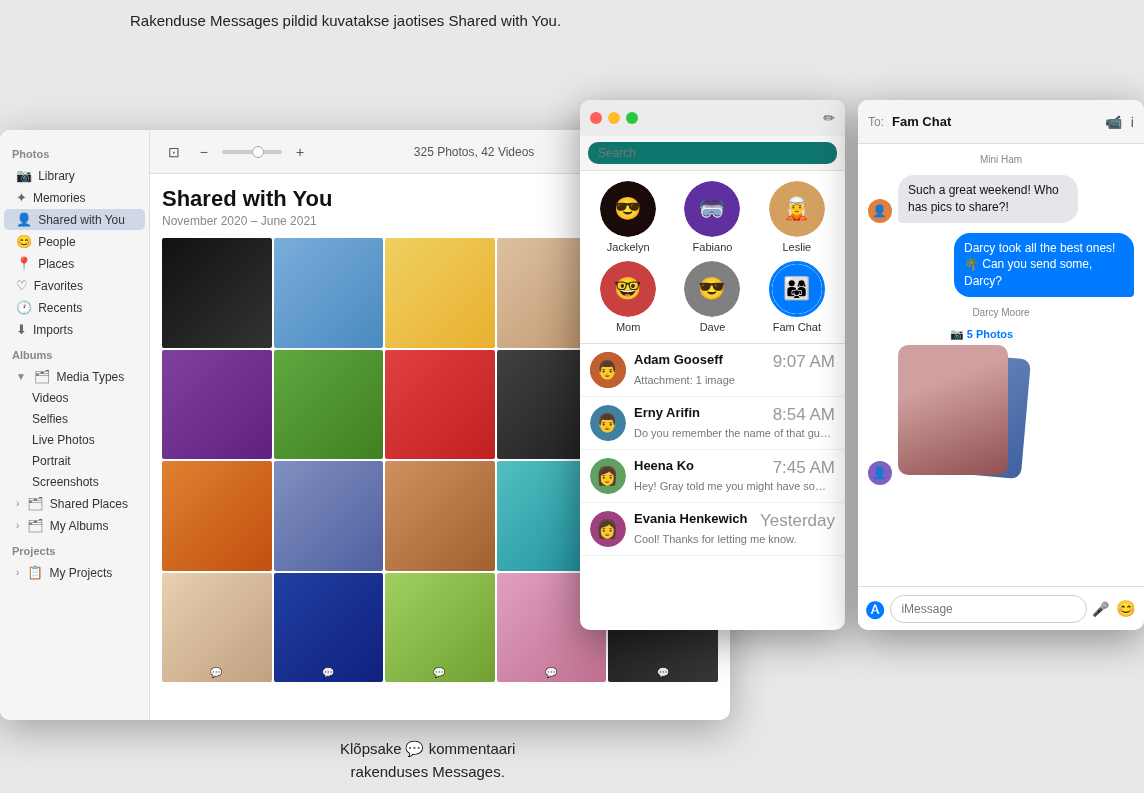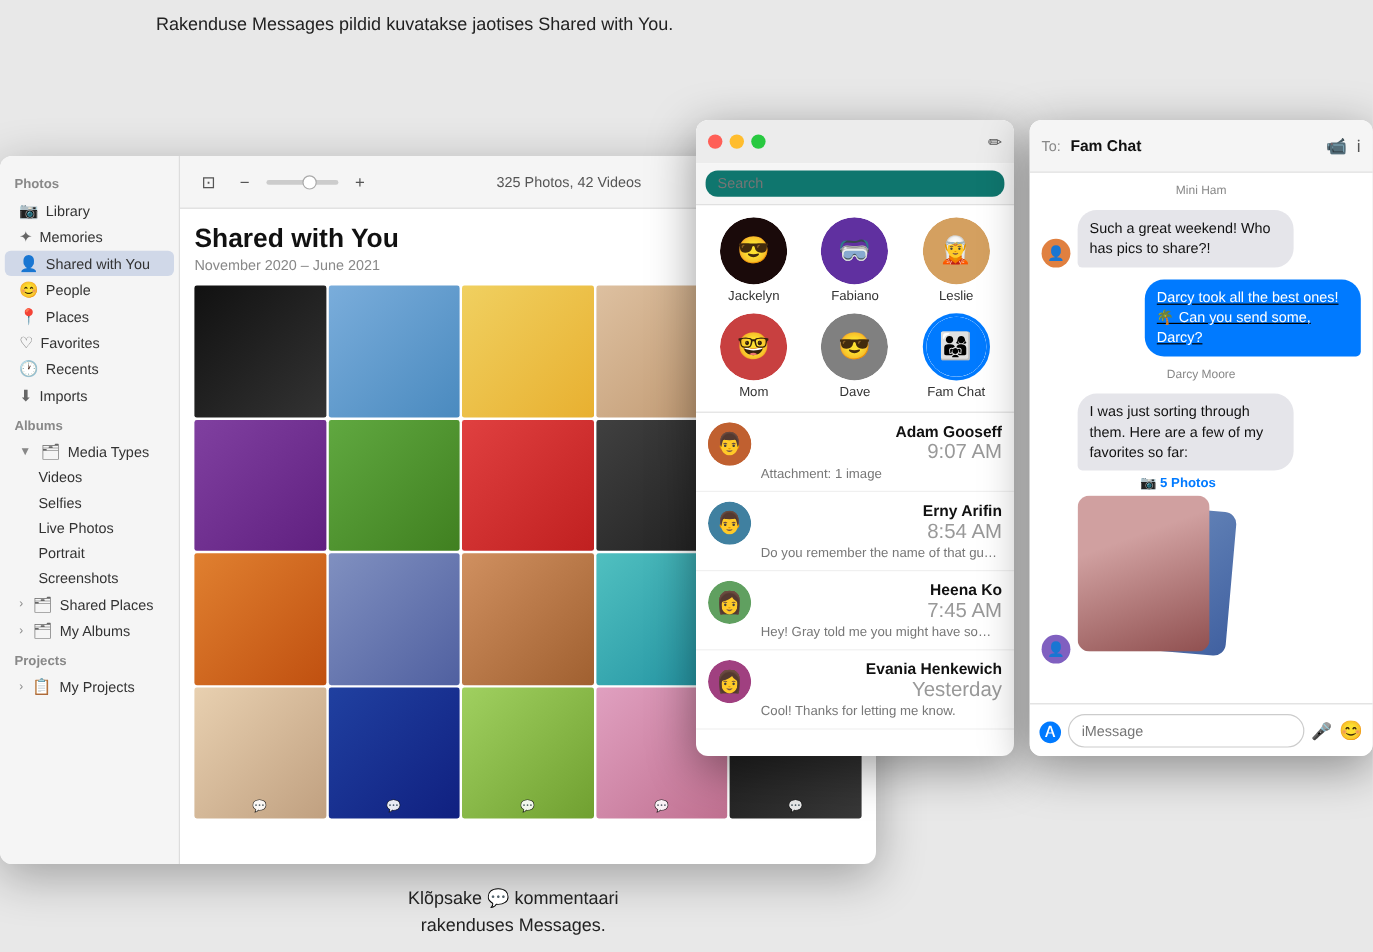--- a/index.html
+++ b/index.html
@@ -287,21 +287,21 @@
       gap: 8px;
     }
     .conv-avatar {
       width: 36px;
       height: 36px;
       border-radius: 50%;
       overflow: hidden;
       flex-shrink: 0;
     }
     .conv-info { flex: 1; min-width: 0; }
-    .conv-header { display: flex; justify-content: space-between; align-items: flex-end; flex-direction: column; }
+    .conv-header { display: flex; justify-content: space-between; align-items: flex-start; }
     .conv-name { font-size: 13px; font-weight: 600; color: #111; }
     .conv-time { font-size: 17px; color: #999; }
     .conv-preview { font-size: 11px; color: #777; white-space: nowrap; overflow: hidden; text-overflow: ellipsis; margin-top: 2px; }
 
     
     .chat-window {
       position: absolute;
       top: 100px;
       left: 858px;
       width: 286px;
@@ -349,21 +349,21 @@
       font-size: 10px;
       color: #888;
       text-align: center;
       align-self: center;
     }
     .msg-row {
       display: flex;
       align-items: flex-end;
       gap: 6px;
     }
-    .msg-row.outgoing { flex-direction: row-reverse; text-decoration: underline; }
+    .msg-row.outgoing { flex-direction: row-reverse; }
     .msg-bubble-avatar {
       width: 24px;
       height: 24px;
       border-radius: 50%;
       flex-shrink: 0;
     }
     .msg-bubble {
       max-width: 180px;
       padding: 7px 10px;
       border-radius: 16px;
@@ -705,21 +705,20 @@
 
     <div class="msg-row outgoing">
       <div class="msg-bubble outgoing">Darcy took all the best ones! 🌴 Can you send some, Darcy?</div>
     </div>
 
     <span class="msg-sender-label">Darcy Moore</span>
 
     <div class="msg-row">
       <div class="msg-bubble-avatar" style="background:#8060c0;border-radius:50%;display:flex;align-items:center;justify-content:center;font-size:12px;flex-shrink:0;">👤</div>
       <div style="display:flex;flex-direction:column;gap:4px;">
-        <div class="msg-bubble incoming">I was just sorting through them. Here are a few of my favorites so far:</div>
         <span class="photos-link" style="padding-left:8px;margin-left:44px;">📷 5 Photos</span>
         <div style="position:relative;width:120px;height:140px;margin-left:0;">
           <div style="position:absolute;top:10px;right:-8px;width:100px;height:120px;border-radius:10px;background:linear-gradient(135deg,#7090c0,#4060a0);transform:rotate(5deg);z-index:1;"></div>
           <div style="position:relative;z-index:2;width:110px;height:130px;border-radius:10px;background:linear-gradient(135deg,#c8a0a0,#8b6060);overflow:hidden;">
             <div style="width:100%;height:100%;background:linear-gradient(160deg,#d0a0a0 30%,#905050 100%);display:flex;align-items:center;justify-content:center;"></div>
           </div>
           <div class="photo-share-btn">⬆</div>
         </div>
       </div>
     </div>

